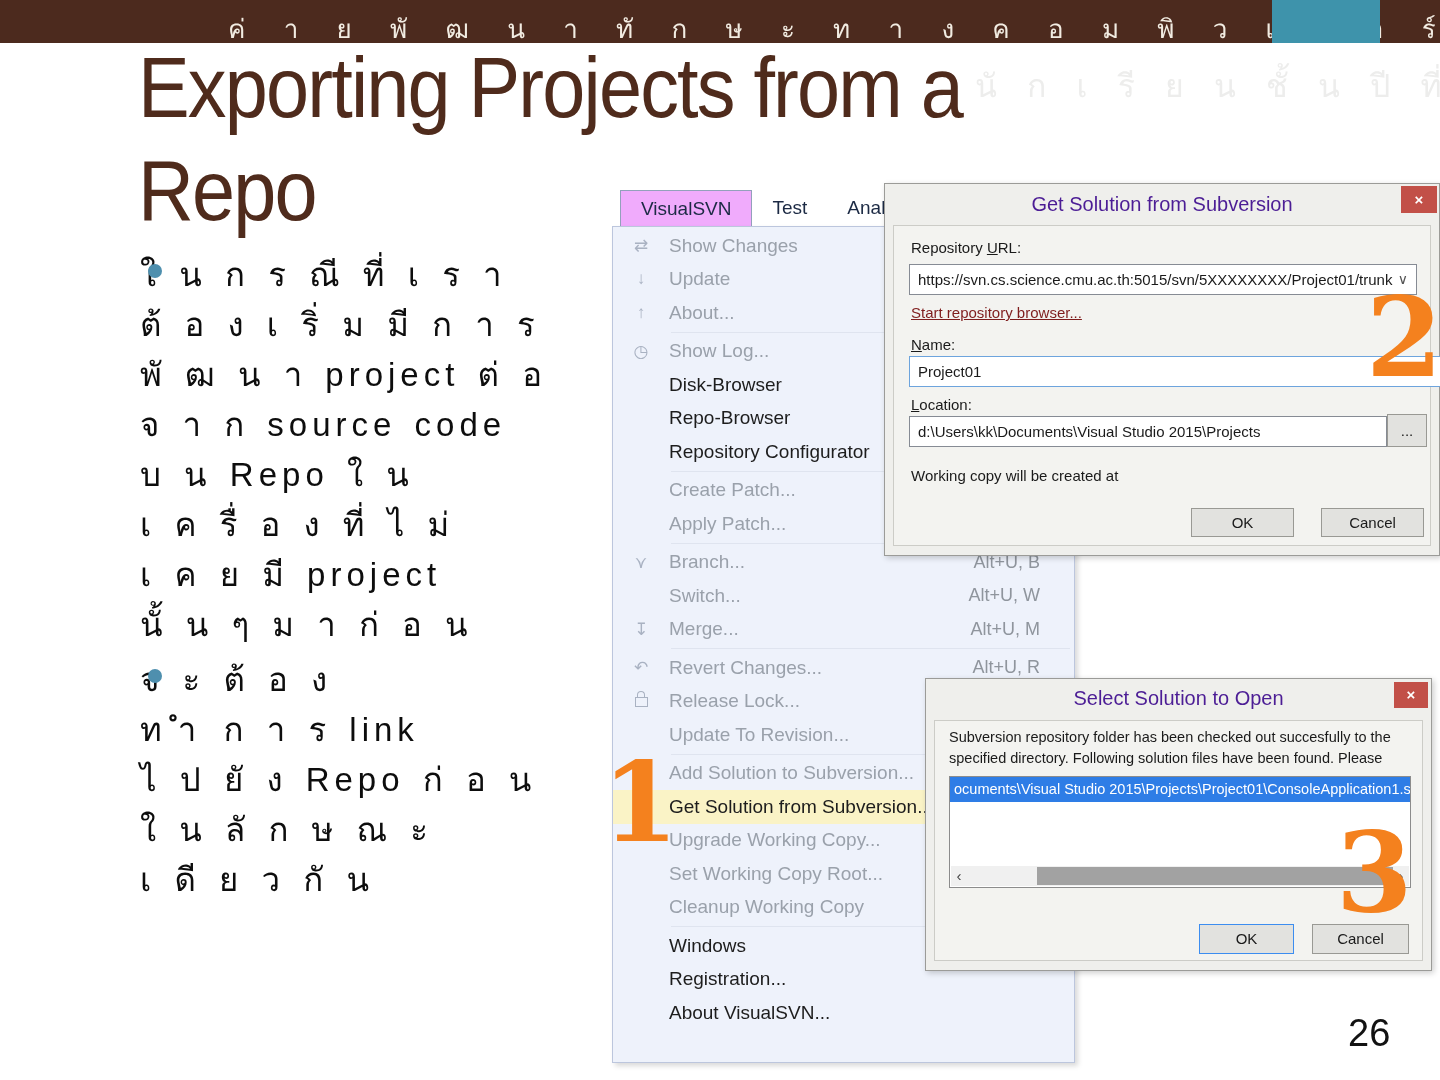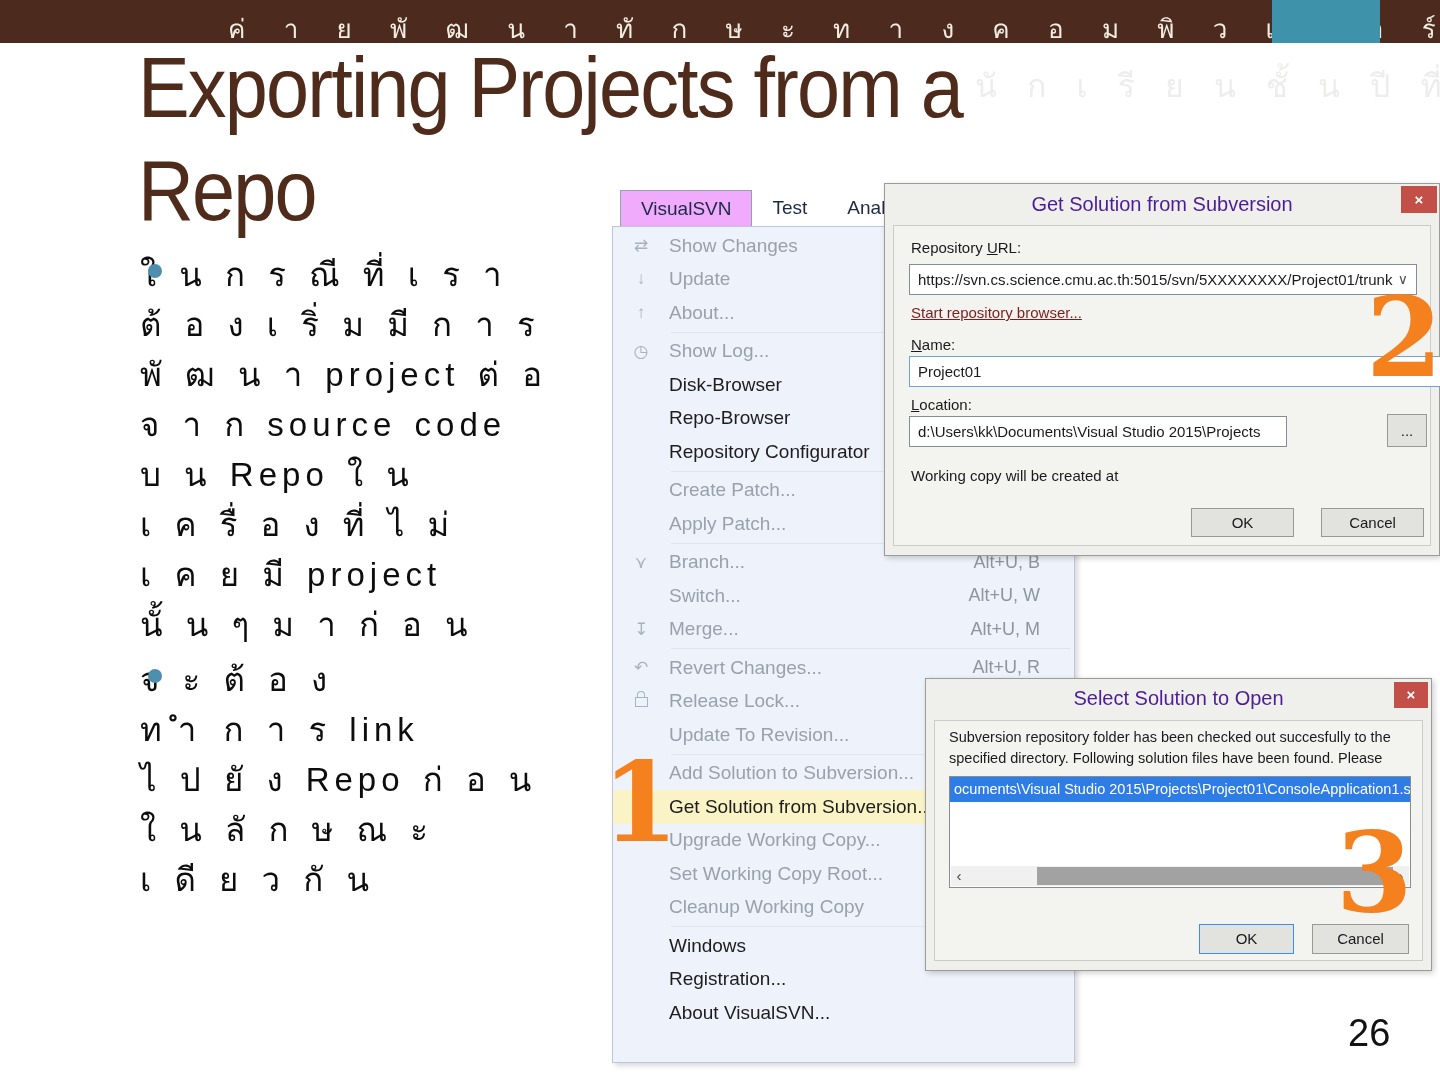--- a/index.html
+++ b/index.html
@@ -251,21 +251,21 @@
     <div class="field combo" style="left:24px;top:80px;width:508px;">
       <span>https://svn.cs.science.cmu.ac.th:5015/svn/5XXXXXXXX/Project01/trunk</span>
       <span class="chev">∨</span>
     </div>
     <div class="link" style="left:26px;top:120px;">Start repository browser...</div>
 
     <div class="lab" style="left:26px;top:152px;"><span class="mn">N</span><span>ame:</span></div>
     <div class="field blue" style="left:24px;top:172px;width:620px;">Project01</div>
 
     <div class="lab" style="left:26px;top:212px;"><span class="mn">L</span><span>ocation:</span></div>
-    <div class="field" style="left:24px;top:232px;width:378px;">d:\Users\kk\Documents\Visual Studio 2015\Projects</div>
+    <div class="field" style="left:24px;top:232px;width:478px;">d:\Users\kk\Documents\Visual Studio 2015\Projects</div>
     <div class="btn" style="left:502px;top:230px;width:40px;height:33px;line-height:31px;">...</div>
 
     <div class="lab" style="left:26px;top:283px;">Working copy will be created at</div>
 
     <div class="btn" style="left:306px;top:324px;width:103px;">OK</div>
     <div class="btn" style="left:436px;top:324px;width:103px;">Cancel</div>
   </div>
 
   <div class="dlg" id="dlg2">
     <div class="ttl">Select Solution to Open</div>

